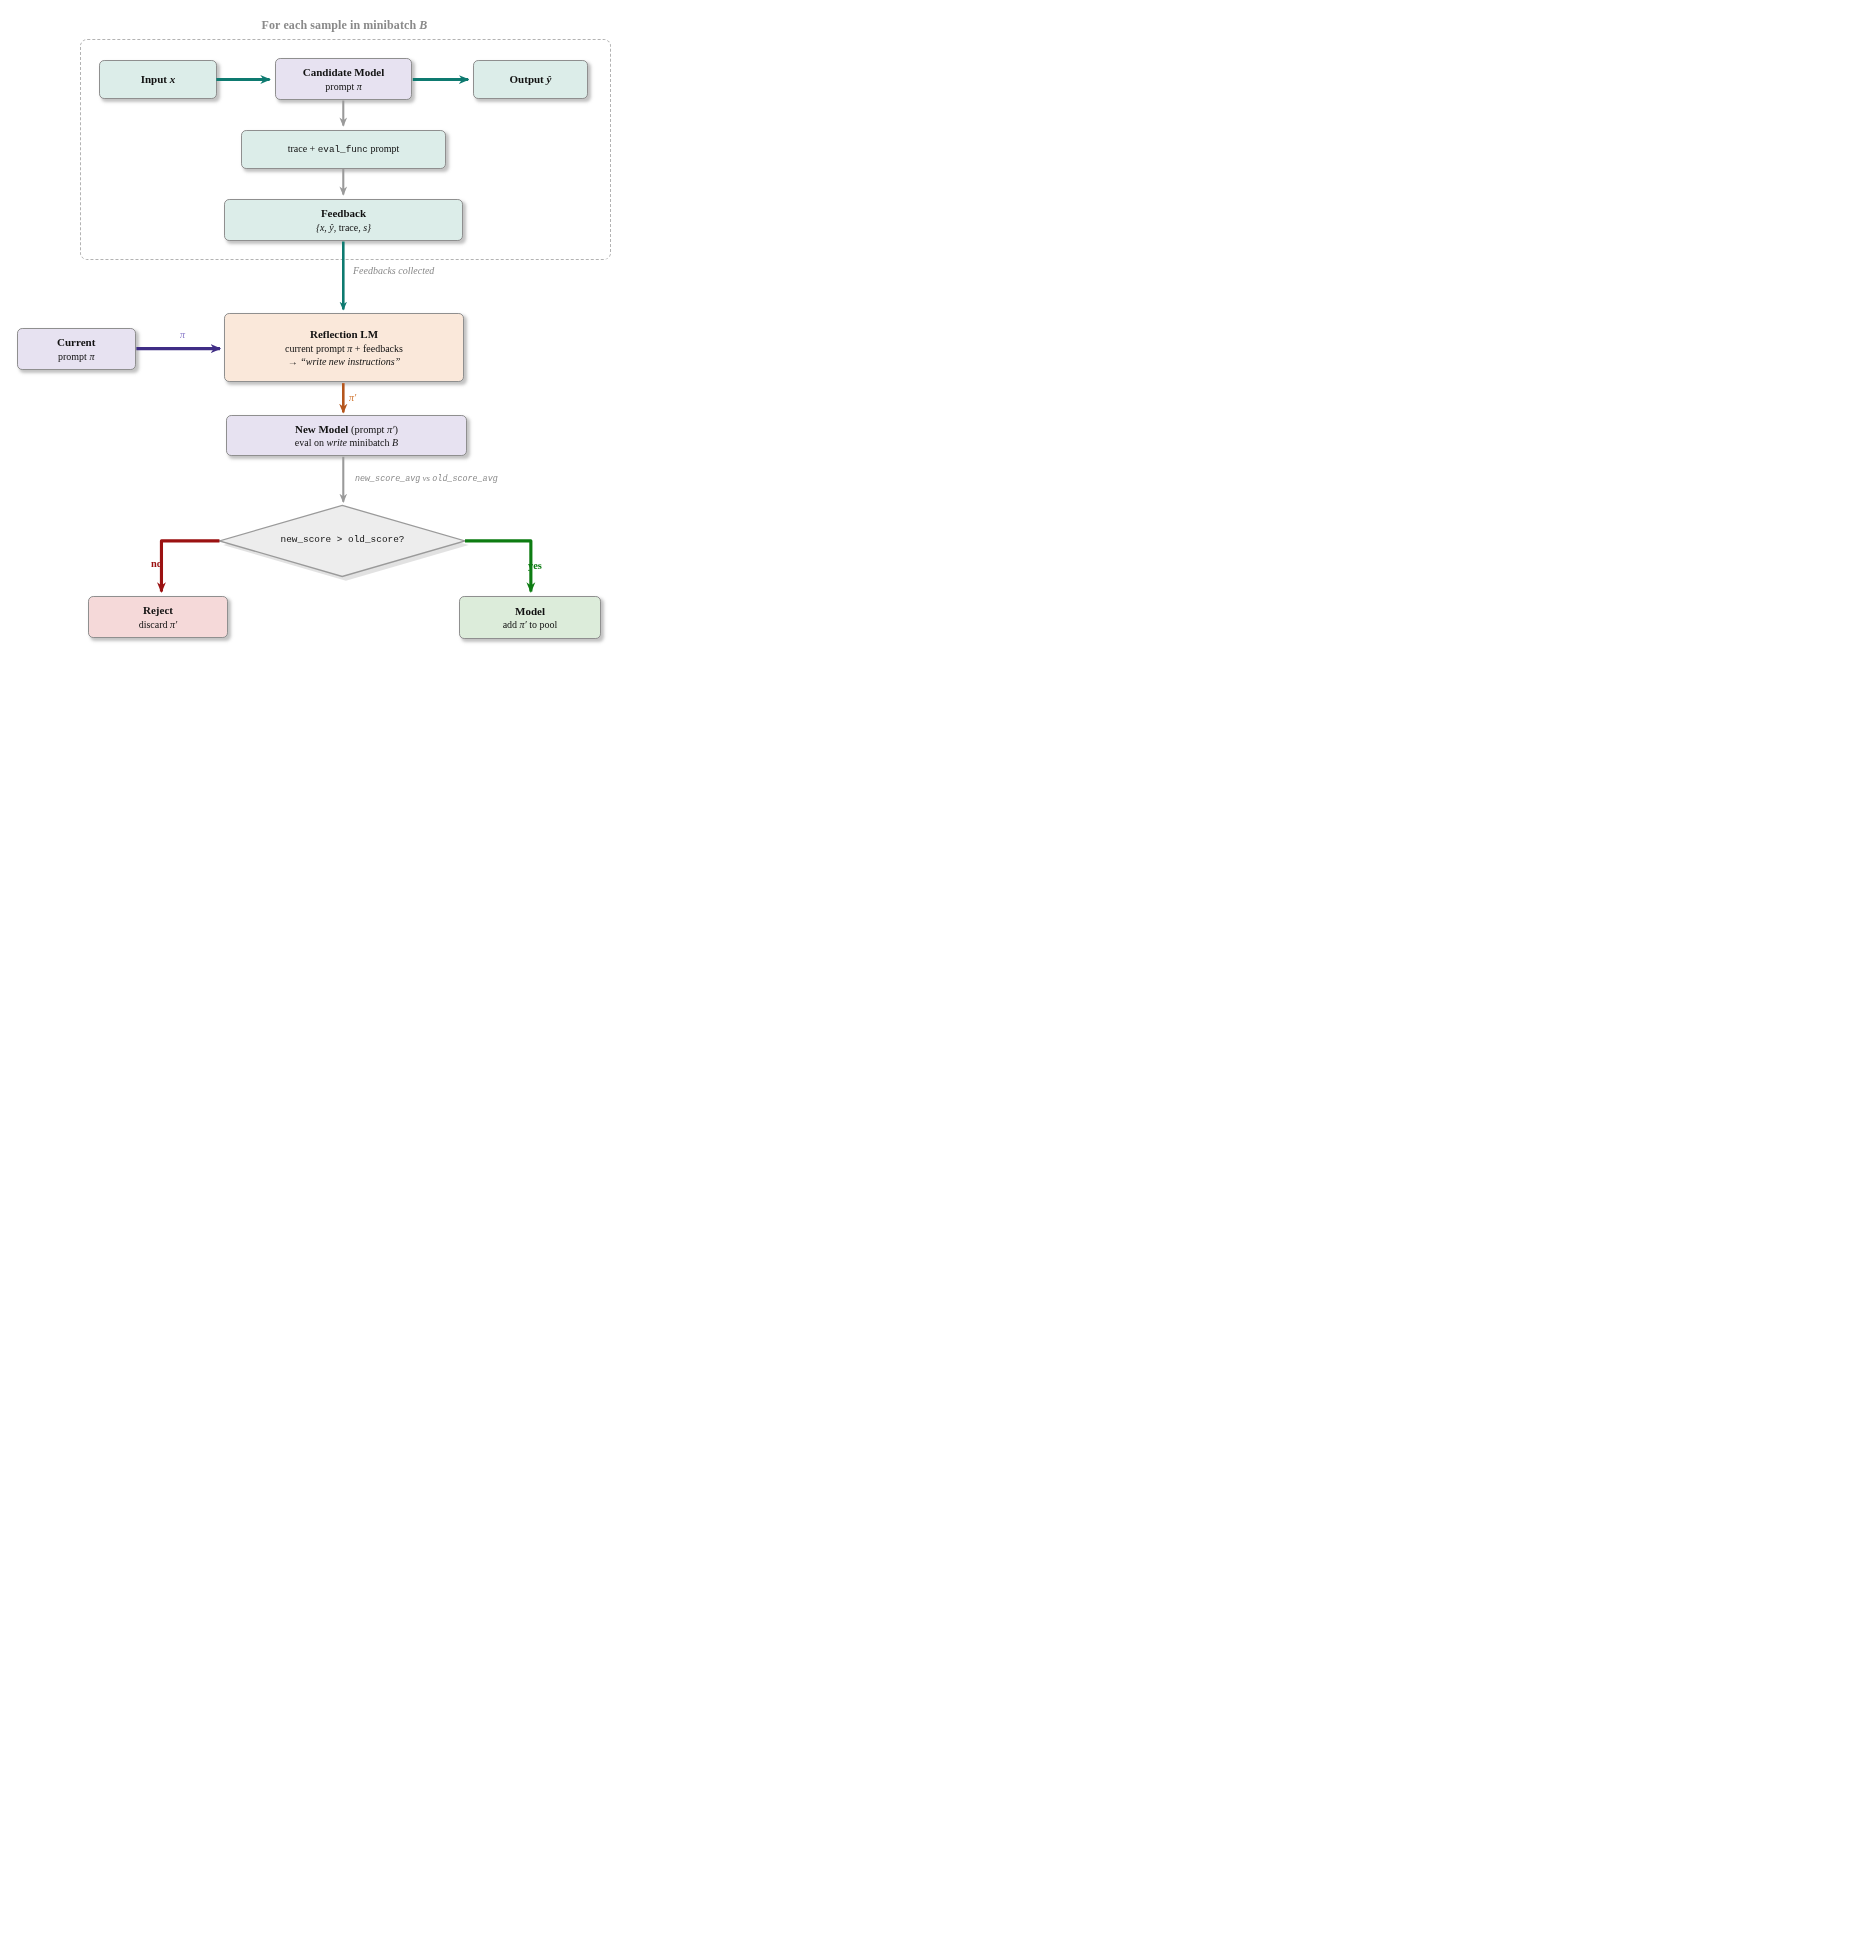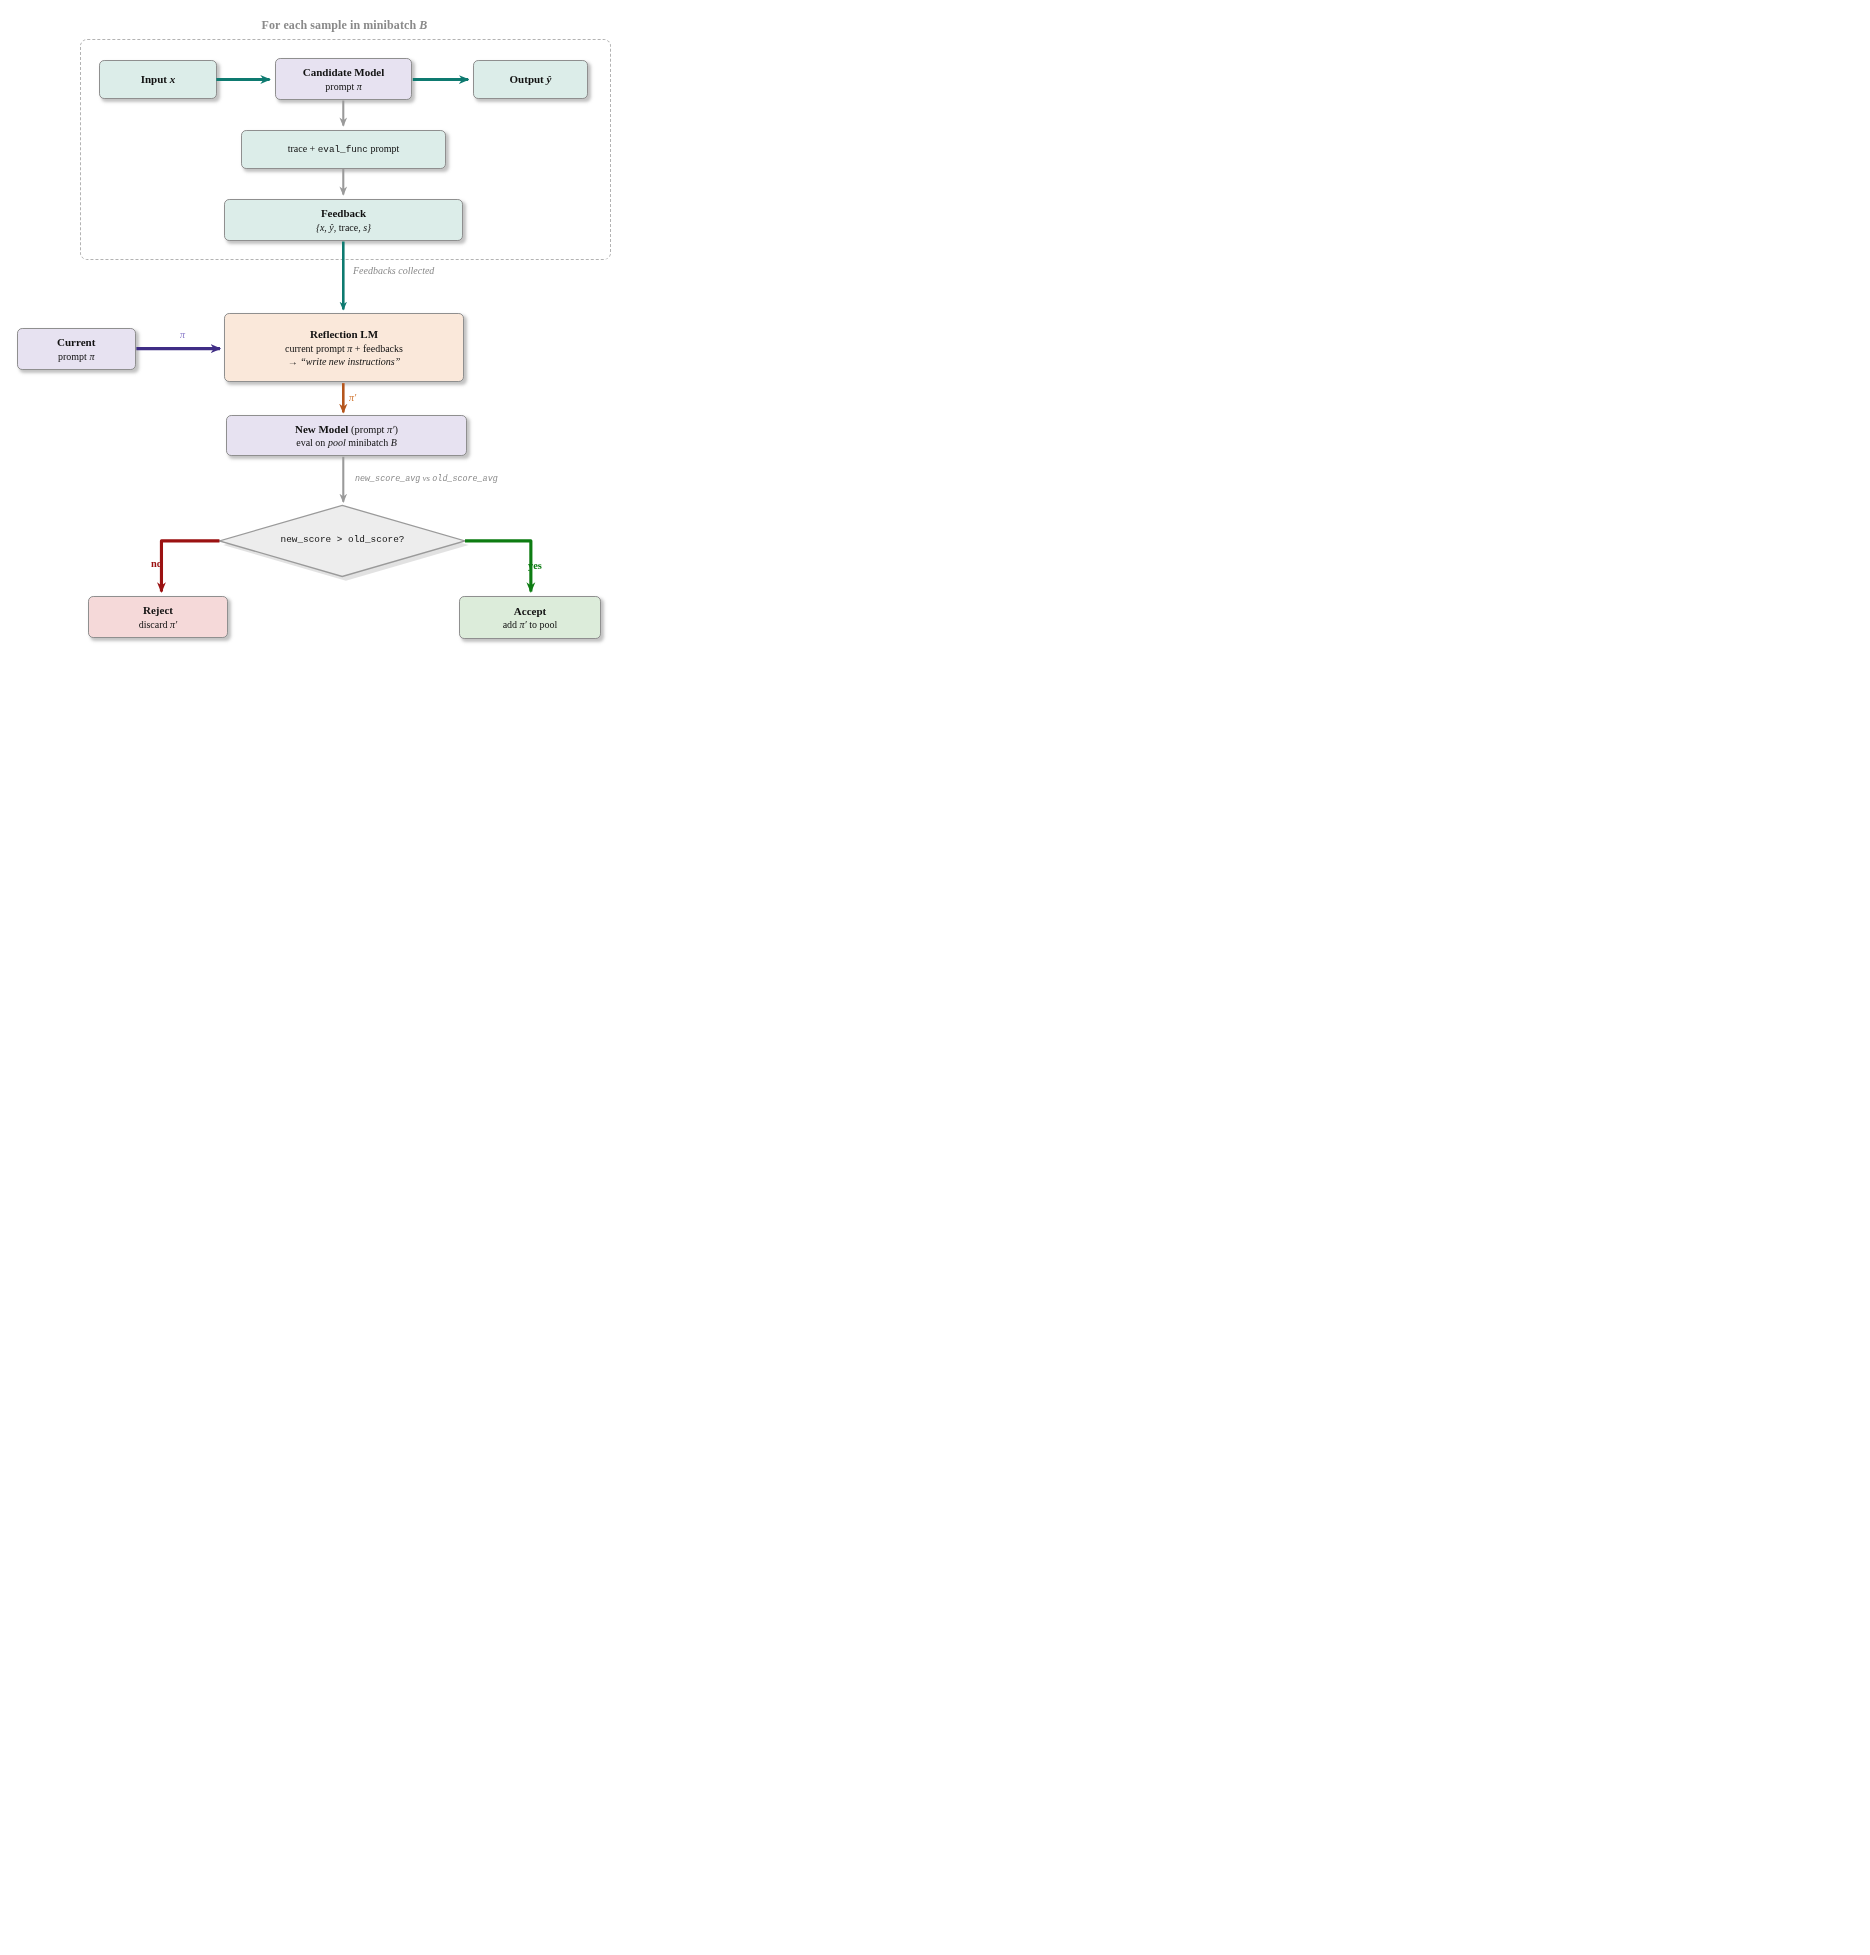--- a/index.html
+++ b/index.html
@@ -111,37 +111,37 @@
   <div class="node peach" style="left:224px; top:313px; width:240px; height:69px;">
     <div class="node-title">Reflection LM</div>
     <div class="node-line"><span>current prompt </span><span class="math">π</span><span> + feedbacks</span></div>
     <div class="node-line"><span>→ </span><span class="itword">“write new instructions”</span></div>
   </div>
 
   <div class="pi-label pi-orange" style="left:349px; top:392px;">π′</div>
 
   <div class="node lavender" style="left:226px; top:415px; width:241px; height:41px;">
     <div class="node-line"><span class="node-title">New Model</span><span style="font-size:10.4px"> (prompt </span><span class="math" style="font-size:10.4px">π′</span><span style="font-size:10.4px">)</span></div>
-    <div class="node-line"><span>eval on </span><span class="itword">pool</span><span> minibatch </span><span class="math">B</span></div>
+    <div class="node-line"><span>eval on </span><span class="itword">write</span><span> minibatch </span><span class="math">B</span></div>
   </div>
 
   <div class="score-label" style="left:355px; top:473px;"><span>new_score_avg</span><span class="vs"> vs </span><span>old_score_avg</span></div>
 
   <div class="diamond-text" style="left:238px; top:534px; width:209px;">new_score &gt; old_score?</div>
 
   <div class="branch-label no-label" style="left:151px; top:558px;">no</div>
   <div class="branch-label yes-label" style="left:528px; top:560px;">yes</div>
 
   <div class="node pink" style="left:88px; top:596px; width:140px; height:42px;">
     <div class="node-title">Reject</div>
     <div class="node-line"><span>discard </span><span class="math">π′</span></div>
   </div>
 
   <div class="node acceptbg" style="left:459px; top:596px; width:142px; height:43px;">
-    <div class="node-title">Accept</div>
+    <div class="node-title">Model</div>
     <div class="node-line"><span>add </span><span class="math">π′</span><span> to pool</span></div>
   </div>
 
   <svg class="overlay" width="627" height="656" viewBox="0 0 1200 1255">
     <defs>
       <marker id="ah-teal" viewBox="0 0 12 12" refX="10.5" refY="6" markerWidth="3.4" markerHeight="3.4" orient="auto">
         <path class="f-teal" d="M0,1 L12,6 L0,11 L3.6,6 Z"></path>
       </marker>
       <marker id="ah-gray" viewBox="0 0 12 12" refX="10.5" refY="6" markerWidth="4.4" markerHeight="4.4" orient="auto">
         <path class="f-gray" d="M0,1 L12,6 L0,11 L3.6,6 Z"></path>

